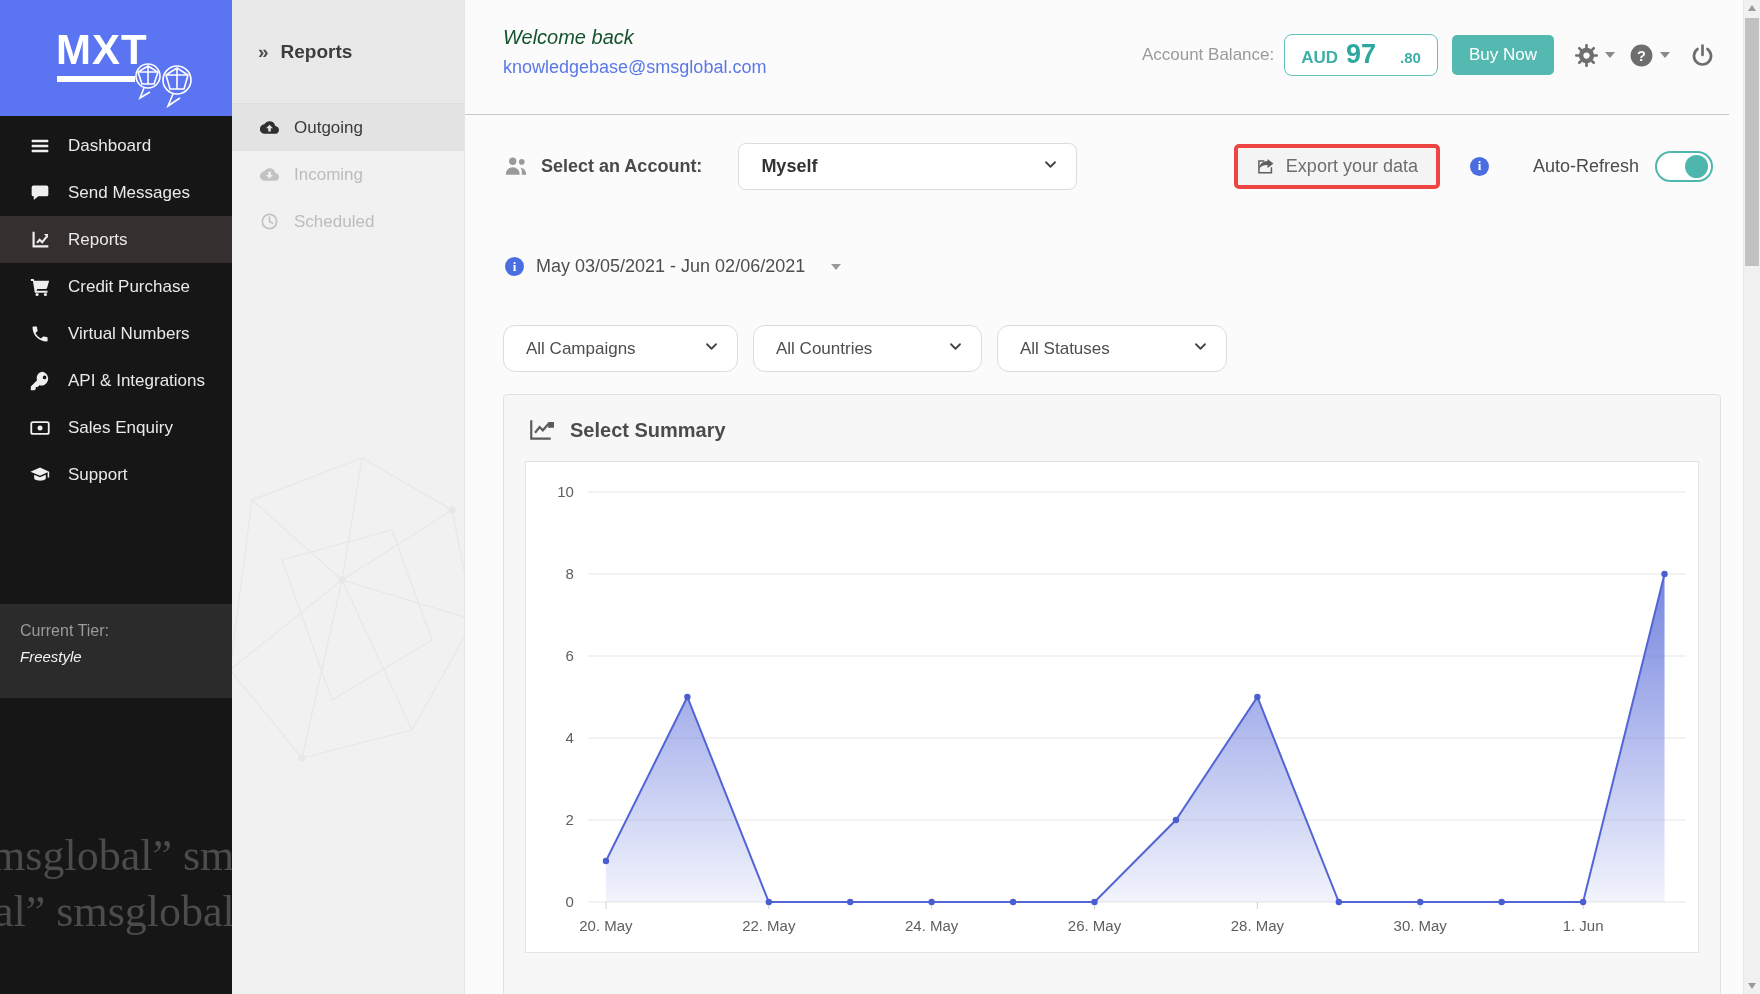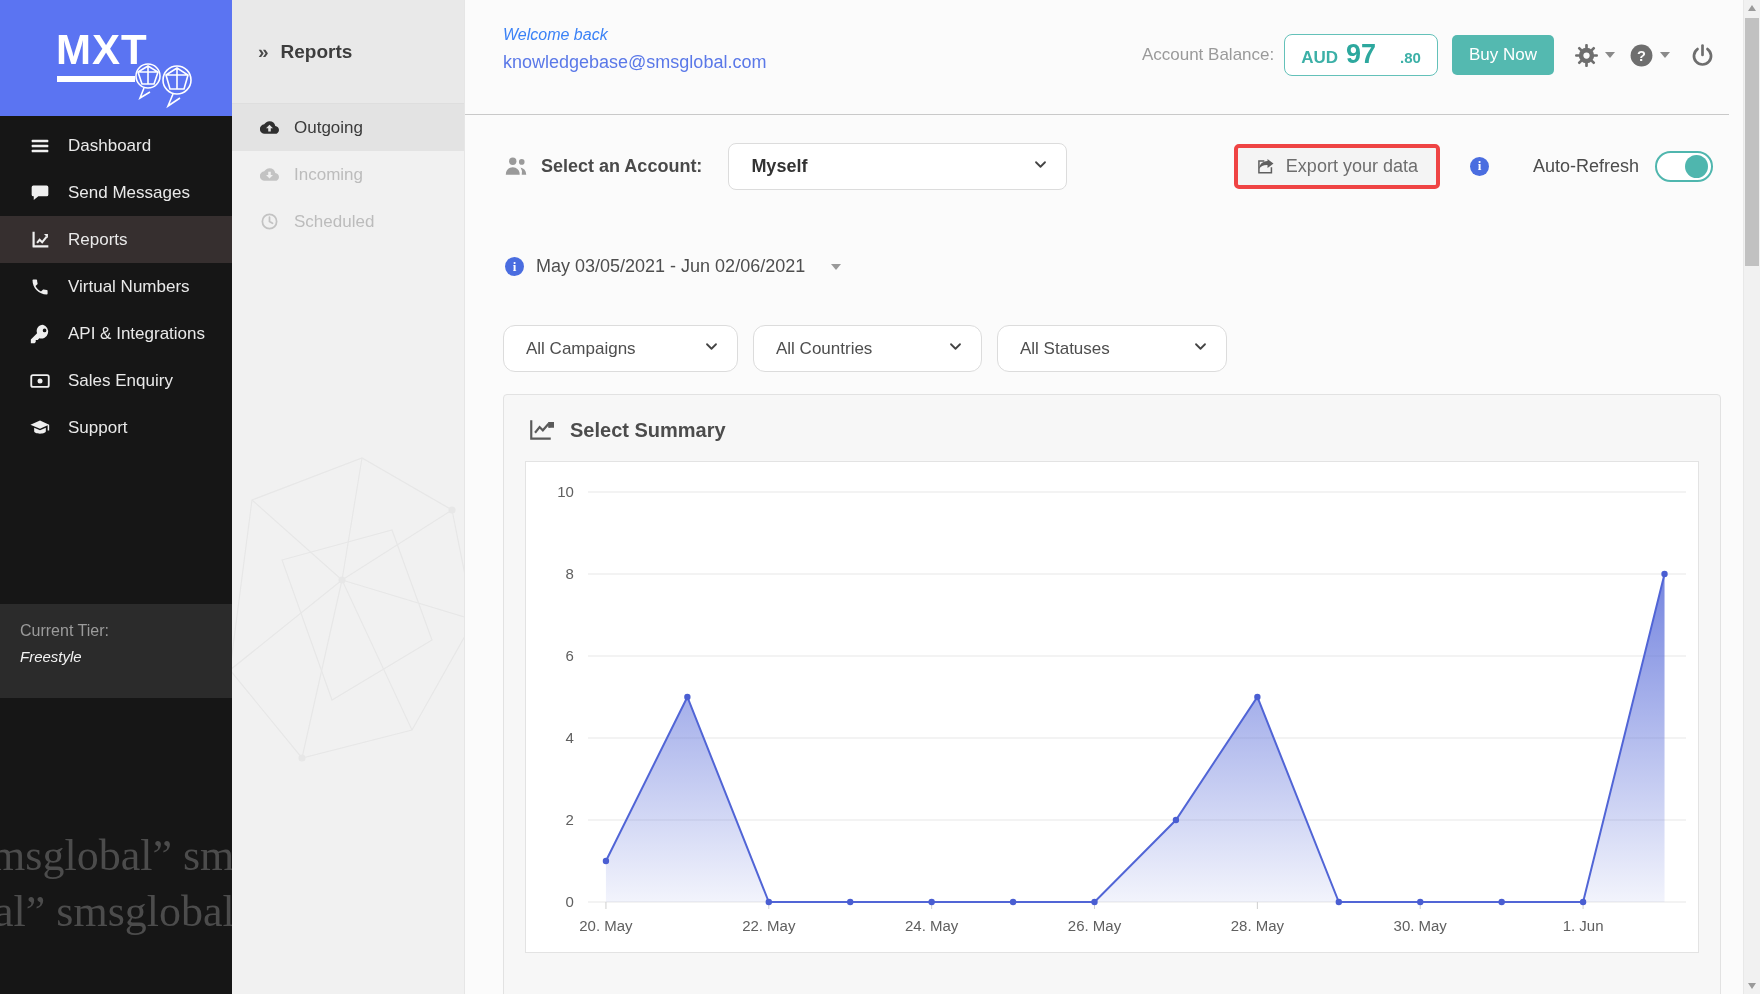--- a/index.html
+++ b/index.html
@@ -30,39 +30,39 @@
   .smi{display:flex;align-items:center;height:47px;padding-left:26px;font-size:17px;color:#bcbcbc;cursor:pointer;}
   .smi .ico{width:22px;height:22px;margin-right:14px;display:flex;align-items:center;justify-content:center;color:#c3c3c3;}
   .smi.active{background:#e3e3e3;color:#3a3a3a;}
   .smi.active .ico{color:#2f2f2f;}
   .smi svg{width:19px;height:19px;}
   .globe-wm{position:absolute;left:-20px;top:440px;opacity:.65;}
 
   
   .main{position:absolute;left:465px;top:0;width:1278px;height:994px;background:#fbfbfb;}
   .r-welcome{position:absolute;left:38px;top:26px;}
-  .welcome{color:#3b82f6;font-style:italic;font-size:16px;}
+  .welcome{color:#14532d;font-style:italic;font-size:20px;}
   .email{display:inline-block;margin-top:8px;color:#5a78e8;font-size:18px;text-decoration:none;cursor:pointer;}
   .hdr-right{position:absolute;right:28px;top:34px;display:flex;align-items:center;}
   .bal-label{color:#9a9a9a;font-size:17px;margin-right:10px;}
   .bal-pill{display:flex;align-items:baseline;border:1.5px solid #63c1b9;border-radius:8px;background:#fff;padding:7px 16px;cursor:pointer;}
   .bal-cur{color:#3cb0a7;font-weight:bold;font-size:17px;margin-right:8px;}
   .bal-maj{color:#2da89e;font-weight:bold;font-size:27px;line-height:24px;}
   .bal-min{color:#3cb0a7;font-weight:bold;font-size:15px;margin-left:24px;}
   .buy-btn{margin-left:14px;background:#54b9b0;color:#fff;font-size:17px;border:none;border-radius:5px;padding:10px 17px;cursor:pointer;font-family:inherit;}
   .hicon{color:#6e6e6e;display:flex;align-items:center;cursor:pointer;}
   .hicon svg{width:25px;height:25px;}
   .caret{width:0;height:0;border-left:5px solid transparent;border-right:5px solid transparent;border-top:6px solid #8a8a8a;margin-left:6px;}
   .gap-l{margin-left:20px;} .gap-m{margin-left:14px;}
   .divider{position:absolute;left:0;right:14px;top:114px;height:1px;background:#c9c9c9;}
 
   .r-toolbar{position:absolute;left:38px;right:30px;top:142px;height:48px;display:flex;align-items:center;}
   .users-ico{color:#9a9a9a;margin-right:12px;display:flex;}
   .users-ico svg{width:26px;height:26px;}
-  .sel-label{font-size:18px;font-weight:bold;color:#4a4a4a;margin-right:26px;}
+  .sel-label{font-size:18px;font-weight:bold;color:#4a4a4a;margin-right:36px;}
   .select{box-sizing:border-box;display:flex;align-items:center;justify-content:space-between;background:#fff;border:1px solid #dcdcdc;border-radius:8px;height:47px;padding:0 18px 0 22px;cursor:pointer;}
   .sel-account{width:339px;}
   .sel-value{font-size:18px;font-weight:bold;color:#333;}
   .chevron svg{width:15px;height:15px;}
   .spacer{flex:1;}
   .export-btn{display:flex;align-items:center;box-sizing:border-box;height:45px;background:#f4f4f4;border:4px solid #ef4444;border-radius:5px;padding:0 18px;color:#6e6e6e;font-size:18px;cursor:pointer;font-family:inherit;}
   .export-btn .ico{margin-right:10px;display:flex;color:#5f5f5f;}
   .export-btn svg{width:20px;height:20px;}
   .info-badge{width:19px;height:19px;border-radius:50%;background:#4a6de0;color:#fff;font-size:13px;font-weight:bold;font-family:"Liberation Serif",serif;display:flex;align-items:center;justify-content:center;cursor:pointer;}
   .ar-label{font-size:18px;color:#4c4c4c;}
@@ -134,20 +134,30 @@
       </div>
       <div class="mi active">
         <span class="ico">
           <svg viewBox="0 0 24 24" fill="currentColor">
               <path d="M3 2v18a1 1 0 0 0 1 1h18v-2.6H5.6V2z"></path>
               <path d="M7.5 14.8l4-5 3 3 4.6-5.6 1.9 1.5-6.3 7.7-3-3-2.3 2.9z"></path>
               <path d="M21.5 9.6V4.8h-4.8z"></path>
             </svg>
         </span>
         <span>Reports</span>
+      </div>
+      <div class="mi">
+        <span class="ico">
+          <svg viewBox="0 0 24 24" fill="currentColor">
+              <path d="M1 2.5h3.4l.8 2H23l-2.5 8.6a2 2 0 0 1-1.9 1.4H8.6L8 16.5h13v2.3H5.8L3.5 4.8H1z"></path>
+              <circle cx="8.5" cy="21" r="1.9"></circle>
+              <circle cx="18.5" cy="21" r="1.9"></circle>
+            </svg>
+        </span>
+        <span>Credit Purchase</span>
       </div>
       <div class="mi">
         <span class="ico">
           <svg viewBox="0 0 24 24" fill="currentColor">
               <path d="M6.6 10.8c1.5 2.9 3.8 5.2 6.6 6.6l2.2-2.2c.3-.3.7-.4 1-.2 1.2.4 2.4.6 3.7.6.6 0 1 .4 1 1V20c0 .6-.4 1-1 1C10.6 21 3 13.4 3 4c0-.6.4-1 1-1h3.5c.6 0 1 .4 1 1 0 1.3.2 2.5.6 3.7.1.3 0 .7-.2 1l-2.3 2.1z"></path>
             </svg>
         </span>
         <span>Virtual Numbers</span>
       </div>
       <div class="mi">

